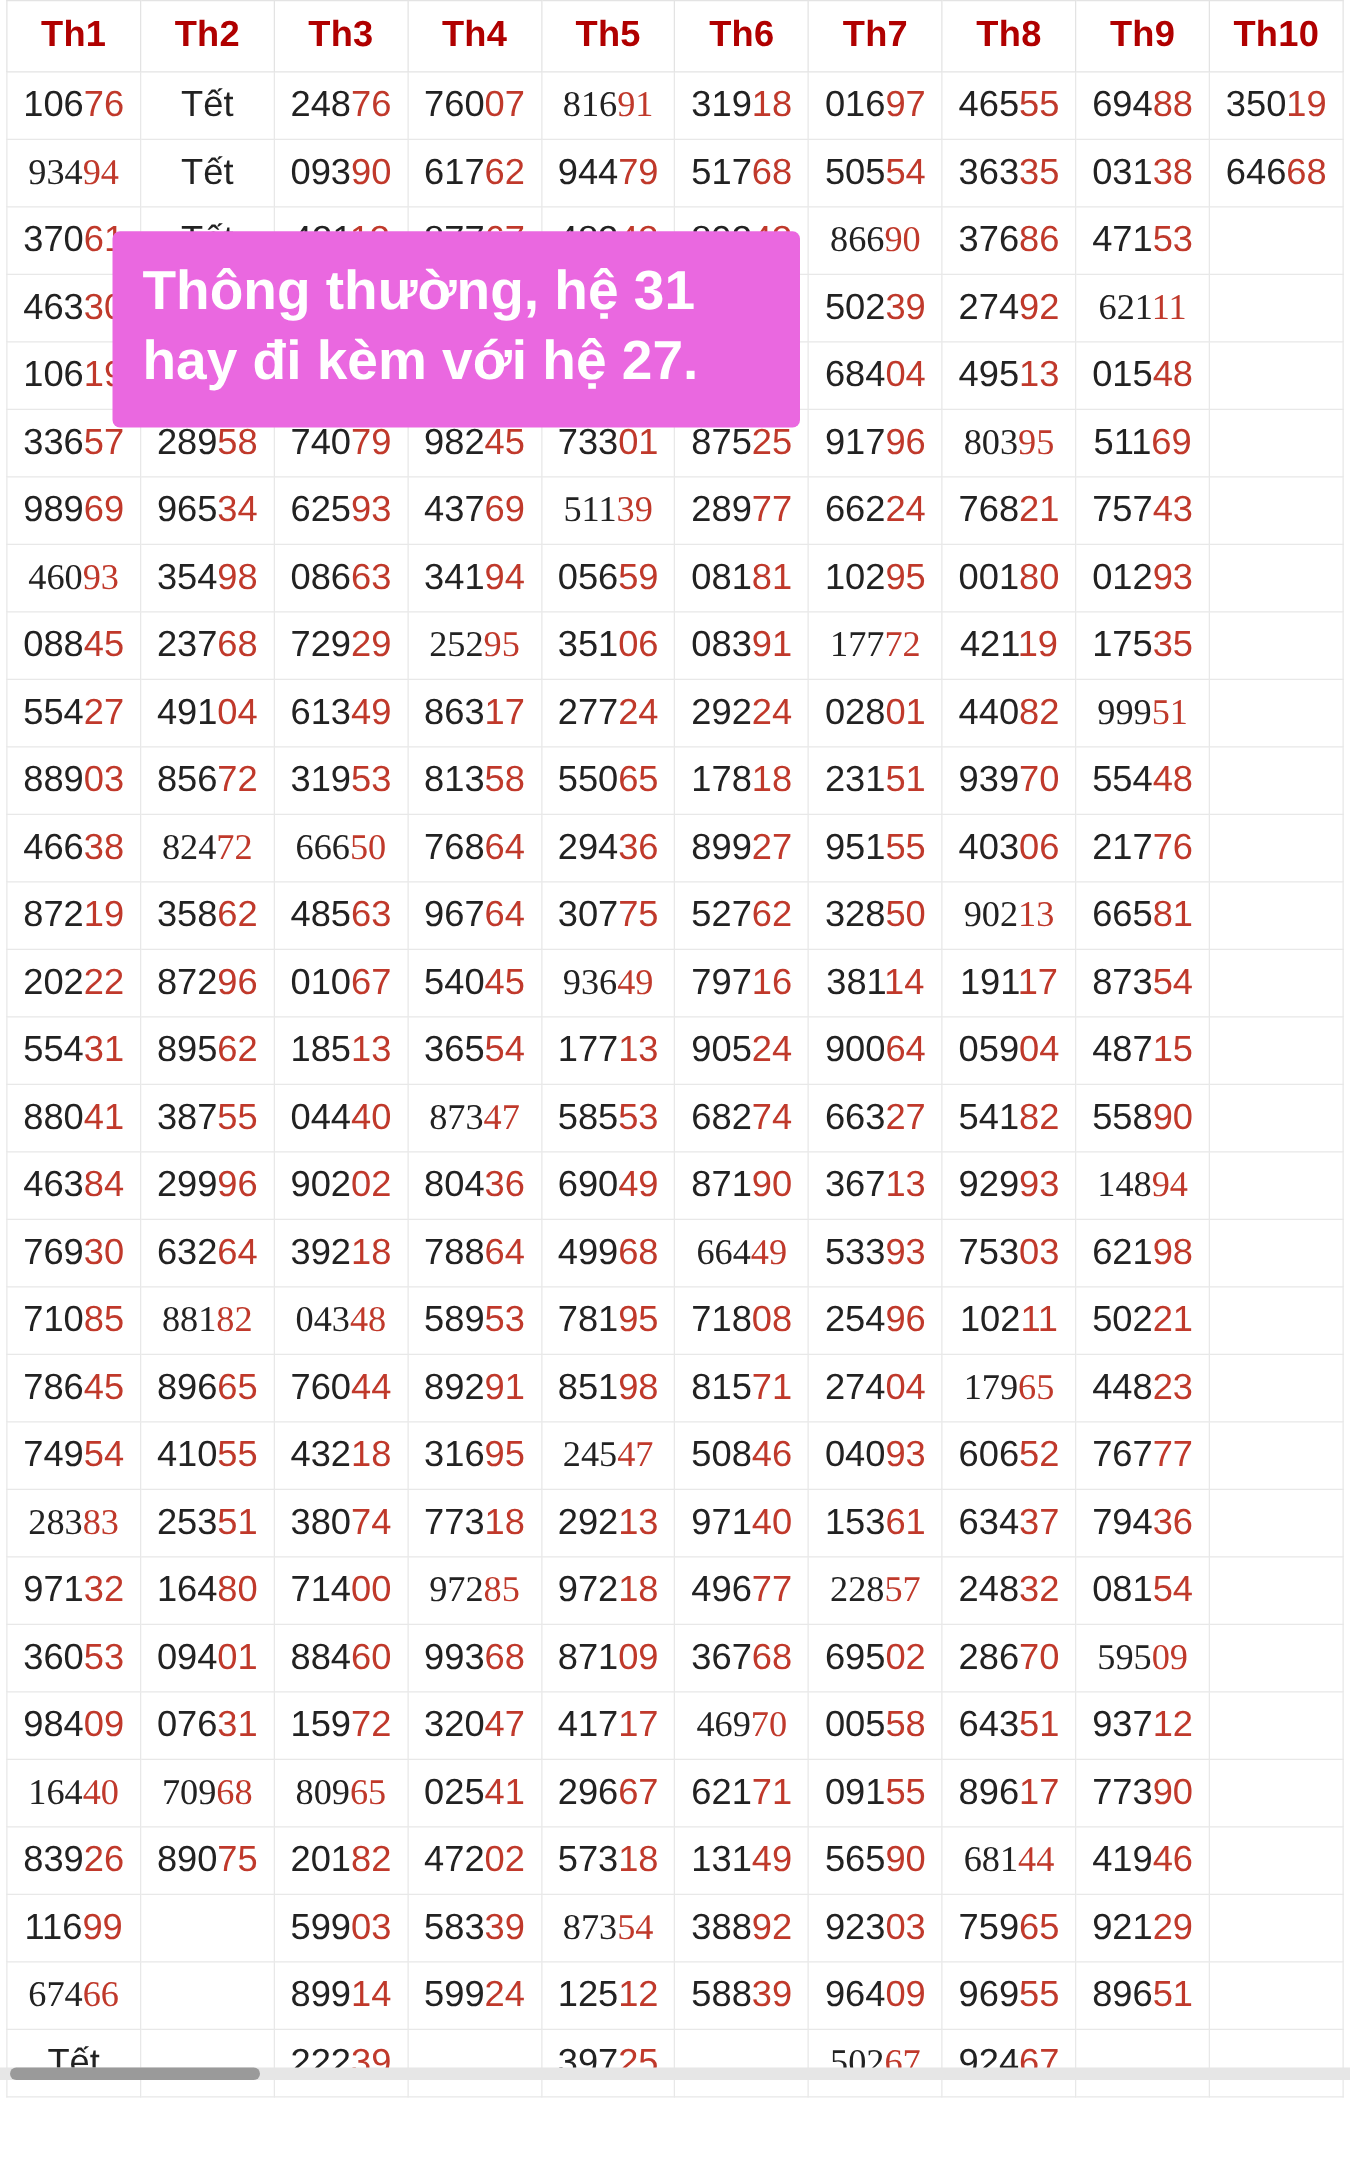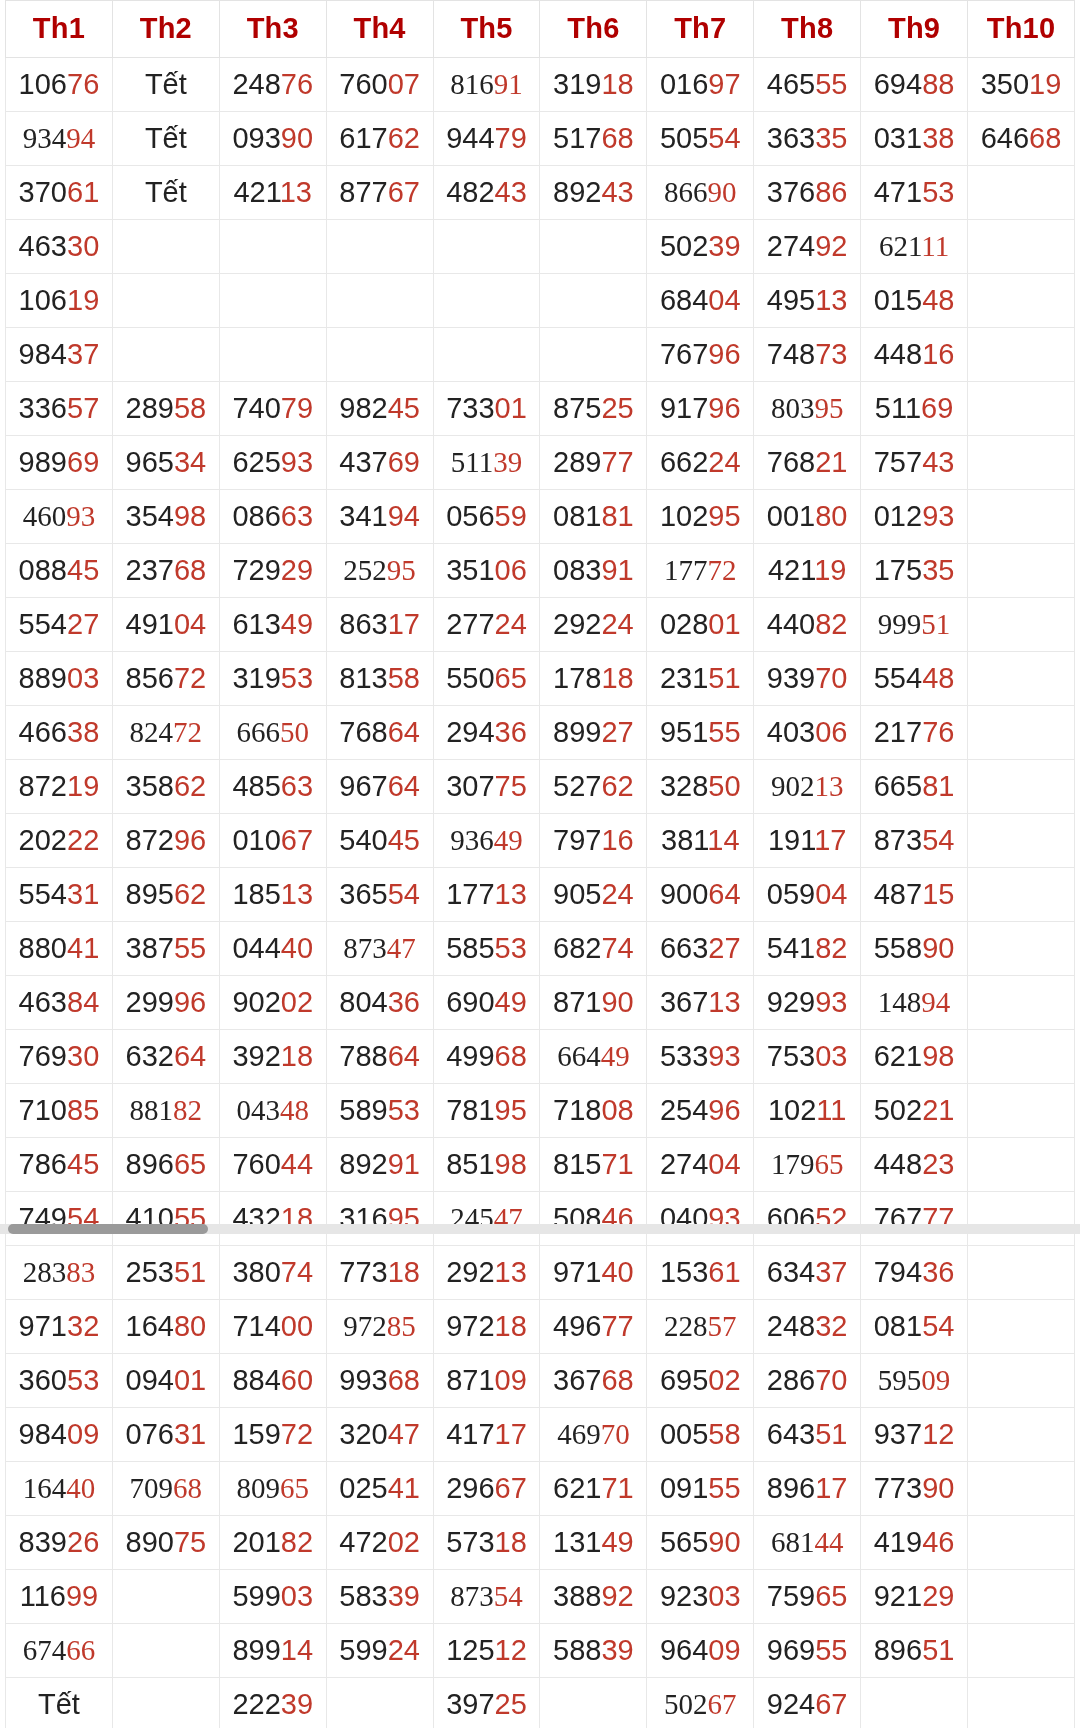--- a/index.html
+++ b/index.html
@@ -10,21 +10,21 @@
   body {
     width: 1080px;
     height: 1728px;
     font-family: "Liberation Sans", sans-serif;
     overflow: hidden;
     position: relative;
   }
   #page {
     position: relative;
     width: 1080px;
-    height: 1234px;
+    height: 1664px;
     box-sizing: border-box;
     padding: 0 5px 0 5px;
     background: #ffffff;
   }
   table.lottery {
     border-collapse: collapse;
     width: 1070px;
     table-layout: fixed;
   }
   table.lottery th {
@@ -164,32 +164,20 @@
           <td class="plain"></td>
           <td class="plain"></td>
           <td class="plain"></td>
           <td class="plain"></td>
           <td class="plain"><span>684</span><span class="d-red">04</span></td>
           <td class="plain"><span>495</span><span class="d-red">13</span></td>
           <td class="plain"><span>015</span><span class="d-red">48</span></td>
           <td class="plain"></td>
         </tr>
         <tr>
-          <td class="plain"><span>984</span><span class="d-red">37</span></td>
-          <td class="plain"></td>
-          <td class="plain"></td>
-          <td class="plain"></td>
-          <td class="plain"></td>
-          <td class="plain"></td>
-          <td class="plain"><span>767</span><span class="d-red">96</span></td>
-          <td class="plain"><span>748</span><span class="d-red">73</span></td>
-          <td class="plain"><span>448</span><span class="d-red">16</span></td>
-          <td class="plain"></td>
-        </tr>
-        <tr>
           <td class="plain"><span>336</span><span class="d-red">57</span></td>
           <td class="plain"><span>289</span><span class="d-red">58</span></td>
           <td class="plain"><span>740</span><span class="d-red">79</span></td>
           <td class="plain"><span>982</span><span class="d-red">45</span></td>
           <td class="plain"><span>733</span><span class="d-red">01</span></td>
           <td class="plain"><span>875</span><span class="d-red">25</span></td>
           <td class="plain"><span>917</span><span class="d-red">96</span></td>
           <td class="green"><span>803</span><span class="d-red">95</span></td>
           <td class="plain"><span>511</span><span class="d-red">69</span></td>
           <td class="plain"></td>
@@ -478,17 +466,20 @@
           <td class="plain"><span>397</span><span class="d-red">25</span></td>
           <td class="plain"></td>
           <td class="green"><span>502</span><span class="d-red">67</span></td>
           <td class="plain"><span>924</span><span class="d-red">67</span></td>
           <td class="plain"></td>
           <td class="plain"></td>
         </tr>
       </tbody>
   </table>
 
+  <div id="caption">
+    <span>Thông thường, hệ 31 hay đi kèm với hệ 27.</span>
+  </div>
 
   <div id="scrollbar-track"></div>
   <div id="scrollbar-thumb"></div>
 
 </div>
 
 </body></html>

